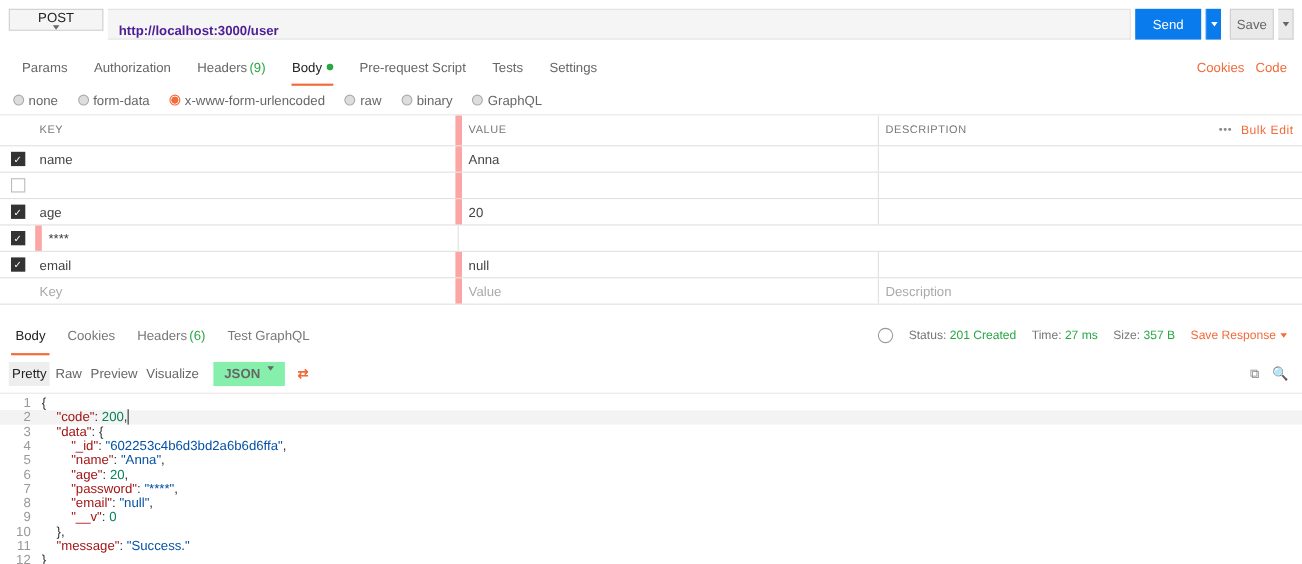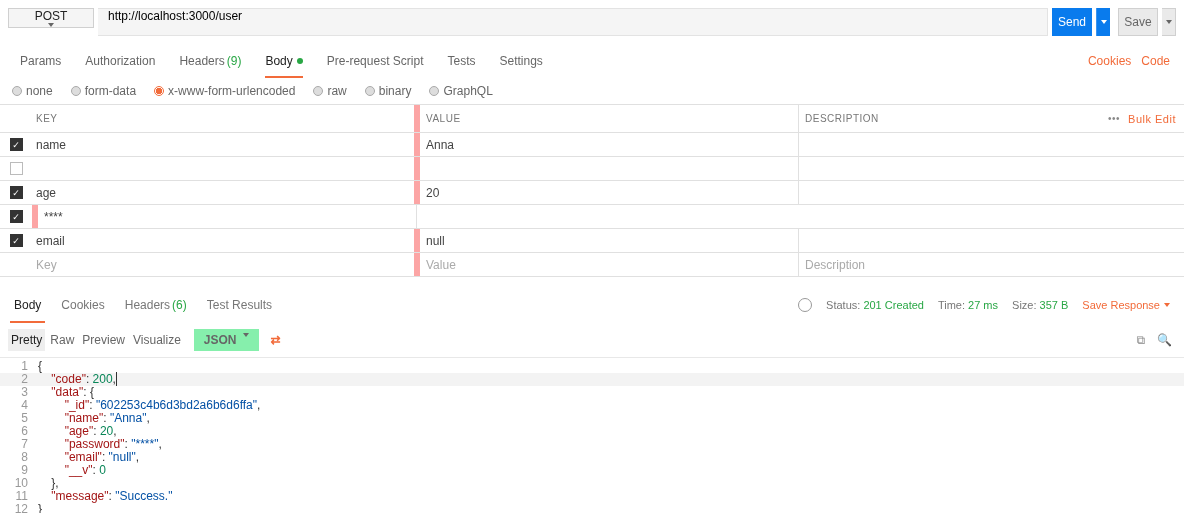--- a/index.html
+++ b/index.html
@@ -1,21 +1,21 @@
 <!DOCTYPE html>
 <html><head>
 <meta charset="utf-8">
 <style>
 * { margin: 0; padding: 0; box-sizing: border-box; font-family: -apple-system, BlinkMacSystemFont, "Segoe UI", Arial, sans-serif; }
 body { font-size: 12px; color: #333; background: #fff; width: 1184px; }
 
 .top-bar { display: flex; padding: 8px; gap: 4px; background: #fff; }
 .method-select { width: 86px; height: 20px; background: #f5f5f5; border: 1px solid #d0d0d0; display: flex; align-items: center; justify-content: space-between; padding: 0 10px; color: #222; cursor: pointer; flex-direction: column; }
-.url-input { flex: 1; height: 28px; background: #f5f5f5; border: 1px solid #e3e3e3; border-left: none; padding: 0 10px; color: #000000; display: flex; align-items: flex-start; }
-.send-btn { width: 40px; height: 28px; background: #097bed; color: #fff; border: none; display: flex; align-items: center; justify-content: center; cursor: pointer; font-size: 12px; }
+.url-input { flex: 1; height: 28px; background: #f5f5f5; border: 1px solid #e3e3e3; border-left: none; padding: 0 10px; color: #4c1d95; display: flex; align-items: flex-end; font-weight: bold; }
+.send-btn { width: 60px; height: 28px; background: #097bed; color: #fff; border: none; display: flex; align-items: center; justify-content: center; cursor: pointer; font-size: 12px; }
 .send-chevron { width: 14px; height: 28px; background: #097bed; border-left: 1px solid rgba(255,255,255,0.2); display: flex; align-items: center; justify-content: center; color: #fff; cursor: pointer; }
 .save-btn { width: 40px; height: 28px; background: #eaeaea; border: 1px solid #d0d0d0; display: flex; align-items: center; justify-content: center; color: #666; margin-left: 4px; cursor: pointer; font-size: 12px; }
 .save-chevron { width: 14px; height: 28px; background: #eaeaea; border: 1px solid #d0d0d0; border-left: none; display: flex; align-items: center; justify-content: center; color: #888; cursor: pointer; }
 
 .req-tabs { display: flex; align-items: center; padding: 0 8px; height: 34px; position: relative; }
 .req-tab { padding: 0 12px; height: 34px; display: flex; align-items: center; color: #666; cursor: pointer; font-size: 12px; }
 .req-tab.active { color: #222; position: relative; }
 .req-tab.active::after { content: ''; position: absolute; bottom: 0; left: 12px; right: 12px; height: 2px; background: #f26b3a; }
 .count { color: #29a745; margin-left: 2px; }
 .dot-green { width: 6px; height: 6px; background: #29a745; border-radius: 50%; margin-left: 4px; display: inline-block; }
@@ -222,21 +222,21 @@
       <span>Body</span>
     </div>
   <div class="resp-tab">
       <span>Cookies</span>
     </div>
   <div class="resp-tab">
       <span>Headers</span>
       <span class="count">(6)</span>
     </div>
   <div class="resp-tab">
-      <span>Test Results</span>
+      <span>Test GraphQL</span>
     </div>
   <div class="resp-meta">
     <span class="globe"></span>
     <span><span class="meta-label">Status:</span> <span class="meta-value">201 Created</span></span>
     <span><span class="meta-label">Time:</span> <span class="meta-value">27 ms</span></span>
     <span><span class="meta-label">Size:</span> <span class="meta-value">357 B</span></span>
     <span class="save-resp">
         <span>Save Response</span> 
         <span class="chevron-down" style="border-top-color:#f26b3a"></span>
       </span>

